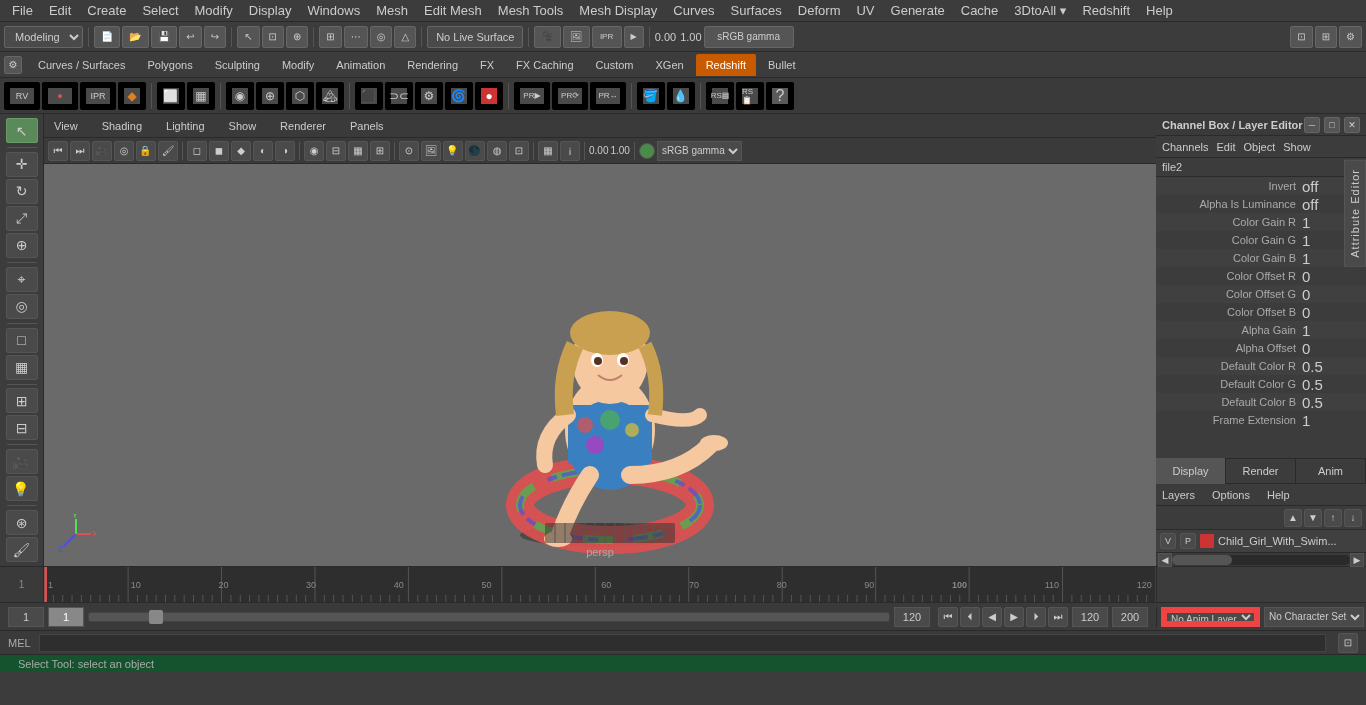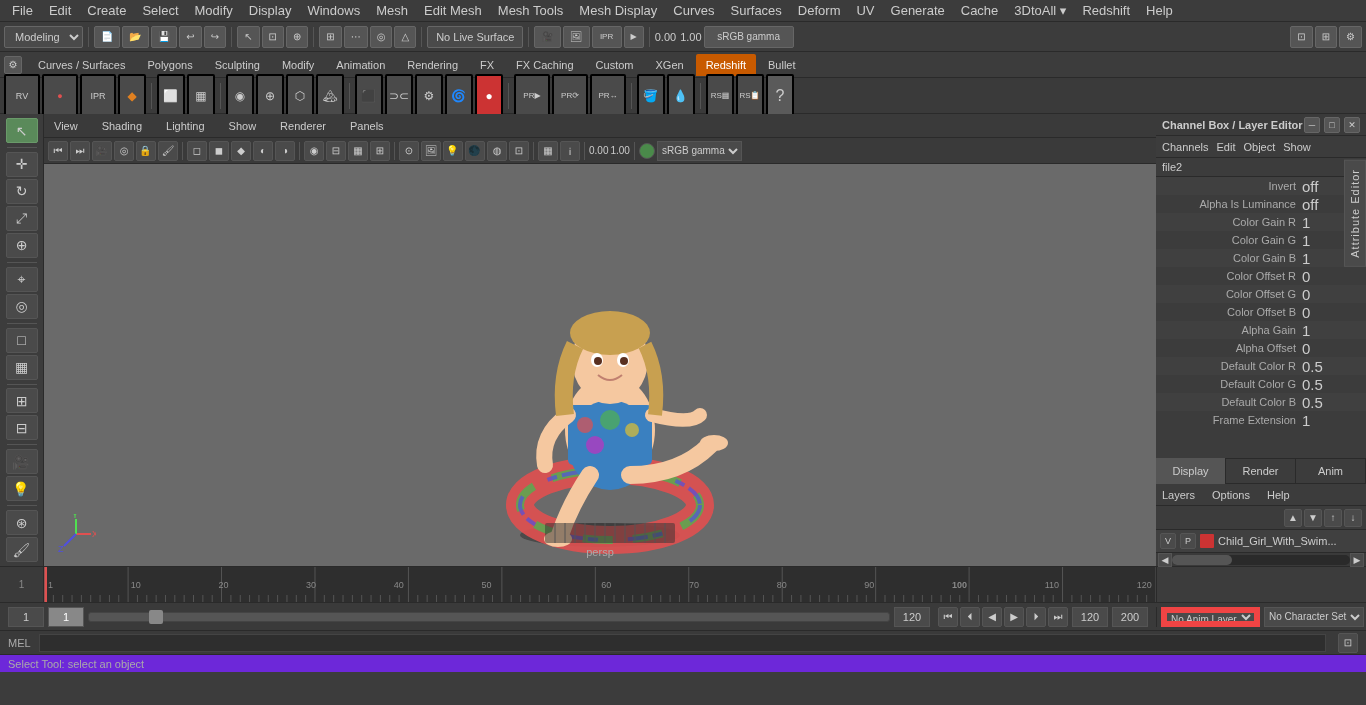--- a/index.html
+++ b/index.html
@@ -124,23 +124,23 @@
       display: flex;
       align-items: center;
       background: #3a3a3a;
       height: 36px;
       padding: 0 4px;
       border-bottom: 1px solid #2a2a2a;
       gap: 2px;
     }
     .shelf-icon {
       width: 28px;
-      height: 44px;
+      height: 28px;
       background: #4a4a4a;
-      border: 2px solid #000000;
+      border: 6px solid #000000;
       border-radius: 2px;
       cursor: pointer;
       display: flex;
       align-items: center;
       justify-content: center;
       font-size: 12px;
     }
     .shelf-separator {
       width: 1px;
       height: 26px;
@@ -436,25 +436,25 @@
       flex: 1;
       background: #2e2e2e;
       border: 1px solid #444;
       color: #ccc;
       font-size: 11px;
       padding: 2px 4px;
       height: 18px;
     }
     #status-bar {
       height: 18px;
-      background: #6d28d9;
+      background: #14532d;
       border-top: 1px solid #2a2a2a;
       display: flex;
       align-items: center;
-      padding: 0 8px;
+      padding: 0 18px;
     }
     .status-text {
       font-size: 11px;
       color: #aaa;
     }
 
     
     .scroll-arrow {
       width: 14px;
       height: 14px;

